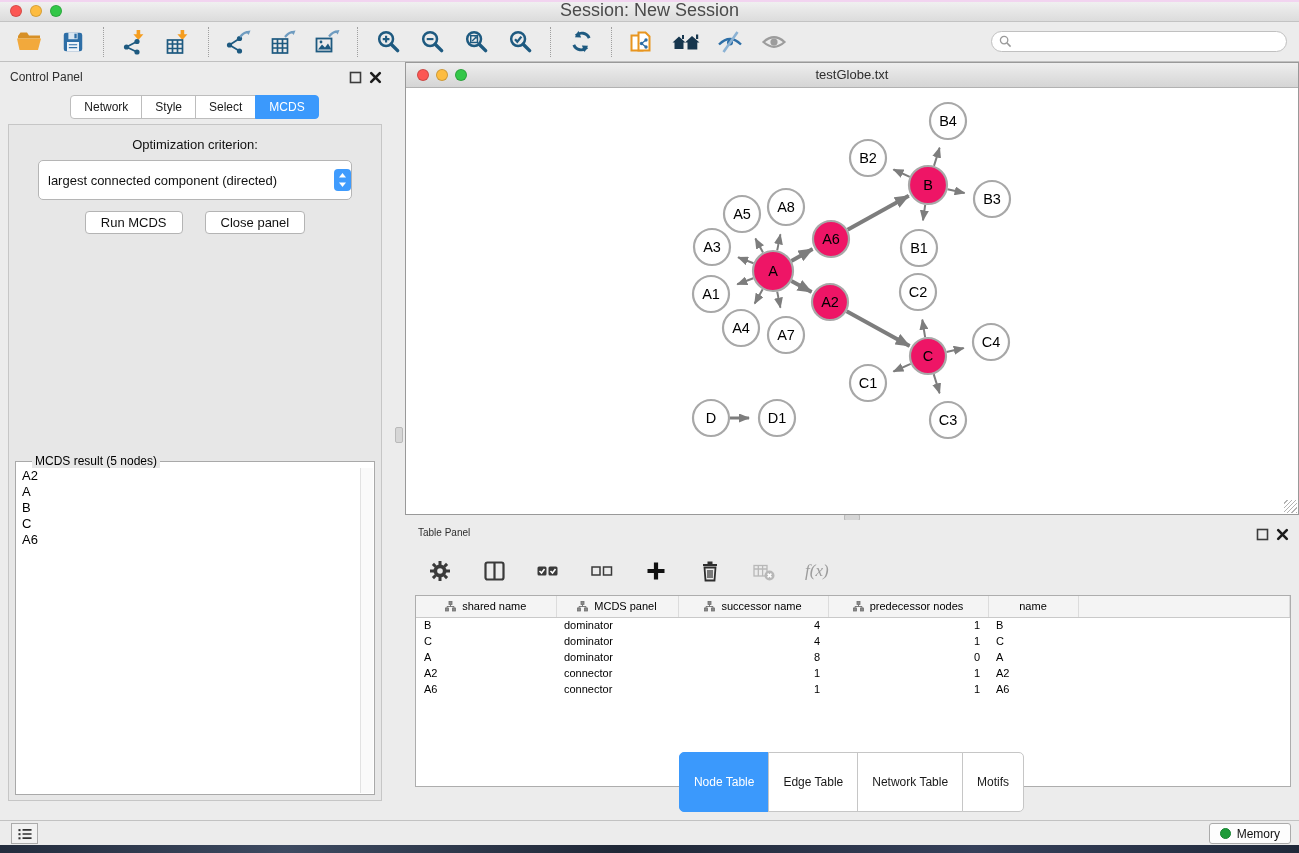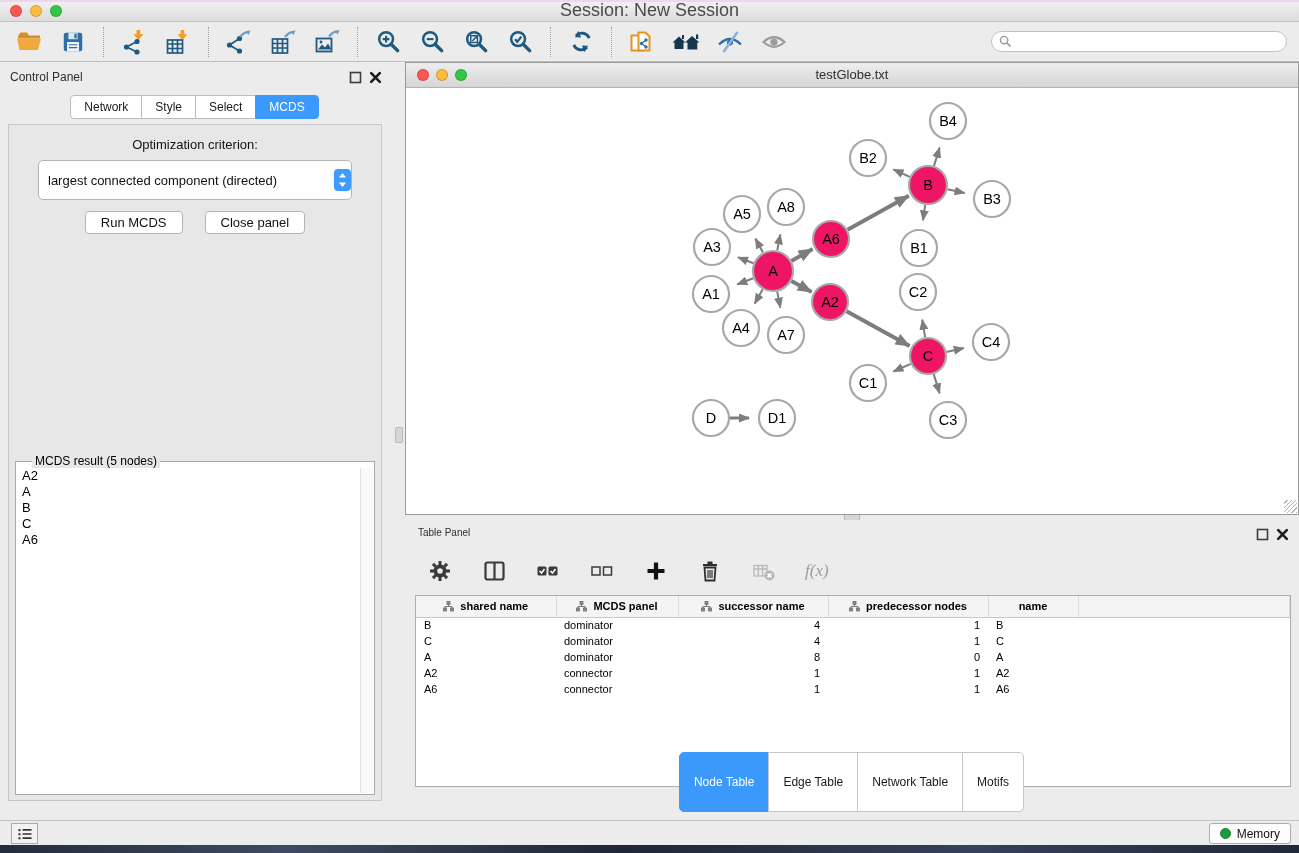--- a/index.html
+++ b/index.html
@@ -71,21 +71,21 @@
   .table-panel{position:absolute;left:405px;top:520px;width:894px;height:295px;background:#ececec}
   .tp-titlerow{position:absolute;top:7px;left:13px;right:10px;height:16px;font-size:10px;color:#2e2e2e}
   .tp-toolbar{position:absolute;top:30px;left:12px;right:12px;height:42px;display:flex;
     align-items:center;gap:28px;padding-left:10px}
   .tp-tool{display:flex;align-items:center;justify-content:center;width:26px;height:26px}
   .fx{font-family:"Liberation Serif",serif;font-style:italic;font-size:17px;color:#9c9c9c}
   .tp-tablewrap{position:absolute;top:75px;left:10px;right:8px;height:192px;background:#fff;
     border:1px solid #adadad;overflow:hidden}
   table.nodetable{border-collapse:collapse;width:100%;table-layout:fixed;font-size:11px;color:#000}
   table.nodetable th{height:21px;background:#f4f4f4;border-right:1px solid #dcdcdc;
-    border-bottom:1px solid #c9c9c9;font-weight:bold;font-size:11px}
+    border-bottom:1px solid #c9c9c9;font-weight:normal;font-size:11px}
   table.nodetable th .hwrap{display:flex;align-items:center;justify-content:center;gap:6px}
   table.nodetable td{height:16px;padding:0 8px;white-space:nowrap;overflow:hidden}
   td.num{text-align:right;padding-right:16px}
   .tp-tabs{position:absolute;bottom:3px;left:0;right:0;display:flex;justify-content:center}
   .tp-tab{font-size:12px;line-height:16px;padding:21px 14px;background:#fff;border:1px solid #c6c6c6;
     margin-left:-1px;color:#1a1a1a}
   .tp-tab:first-child{border-radius:5px 0 0 5px}
   .tp-tab:last-child{border-radius:0 5px 5px 0}
   .tp-tab.active{background:#3b99fc;border-color:#3b99fc;color:#fff}
 

